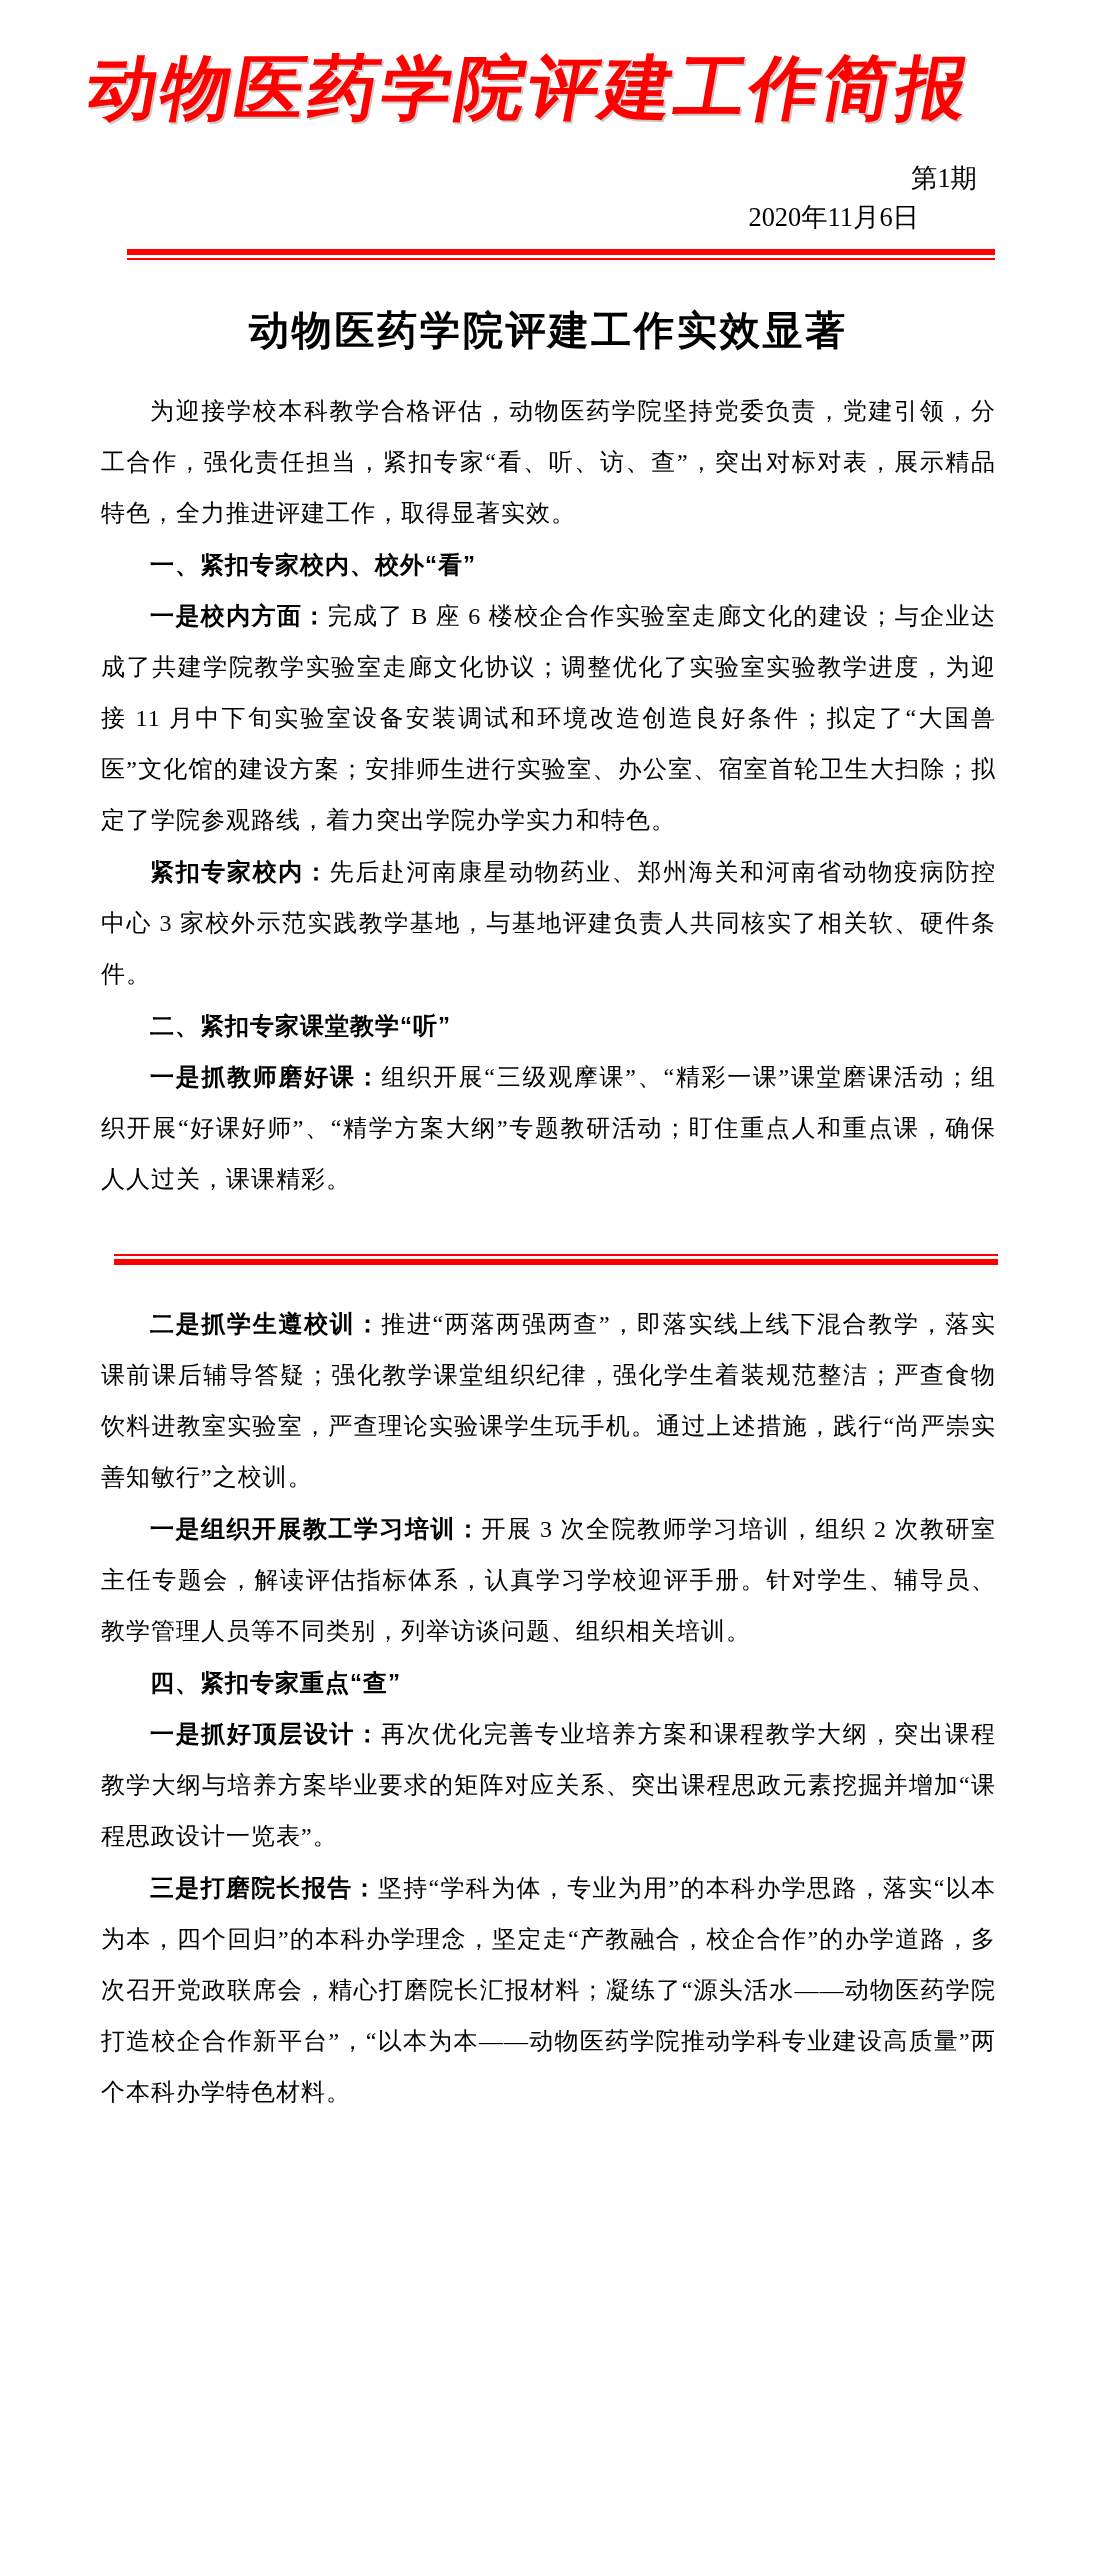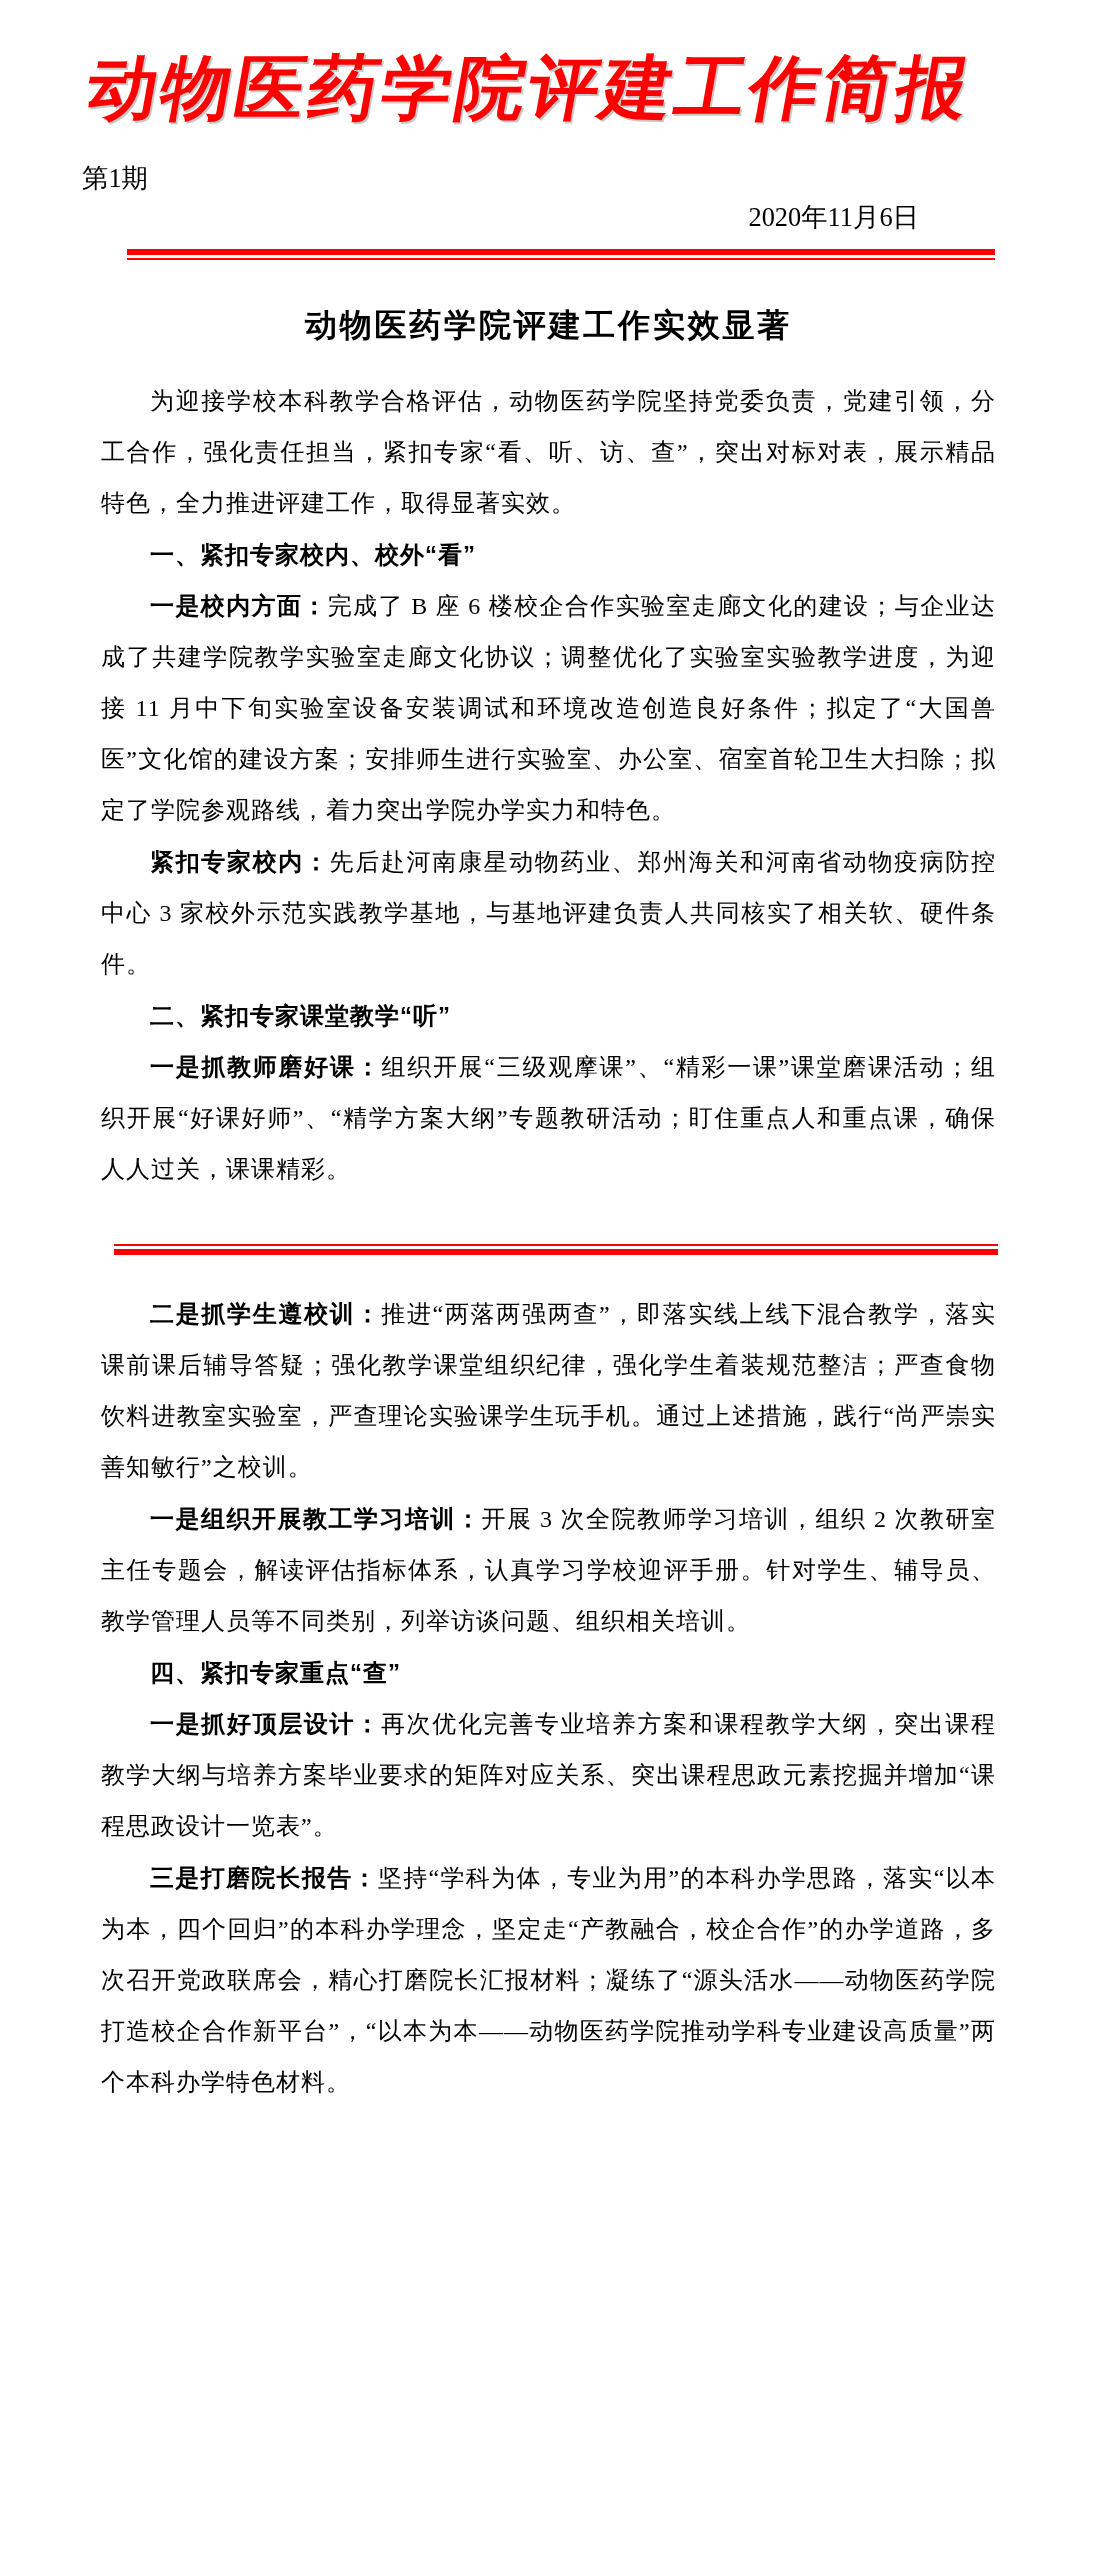--- a/index.html
+++ b/index.html
@@ -27,21 +27,21 @@
     color: #fe0000;
     letter-spacing: 3.5px;
     transform: skewX(-10deg);
     text-shadow: 2.1px 2.1px 0 rgba(40, 40, 40, 0.25);
     white-space: nowrap;
   }
   .issue-line {
     margin-top: 29px;
     position: relative;
     left: -19px;
-    text-align: left;
+    text-align: right;
     font-size: 26.4px;
     line-height: 1.2;
   }
   .date-line {
     margin-top: 7px;
     padding-right: 77px;
     text-align: right;
     font-size: 26.4px;
     line-height: 1.2;
   }
@@ -53,21 +53,21 @@
 
   .rule-mid { margin: 49px -2.1px 33px 13.2px; }
   .rule-mid .bar-thin  { height: 2.1px; background: #fe0000; }
   .rule-mid .bar-gap   { height: 2.8px; background: transparent; }
   .rule-mid .bar-thick { height: 6.3px; background: #fe0000; }
 
   
   .article-title {
     margin: 46px 0 0 0;
     text-align: center;
-    font-size: 32px;
+    font-size: 40px;
     line-height: 1.2;
     font-weight: bold;
     letter-spacing: 2.8px;
     font-family: "Liberation Sans", "DejaVu Sans", sans-serif;
     white-space: nowrap;
   }
   .content {
     margin-top: 32px;
     font-size: 24px;
     line-height: 51px;

